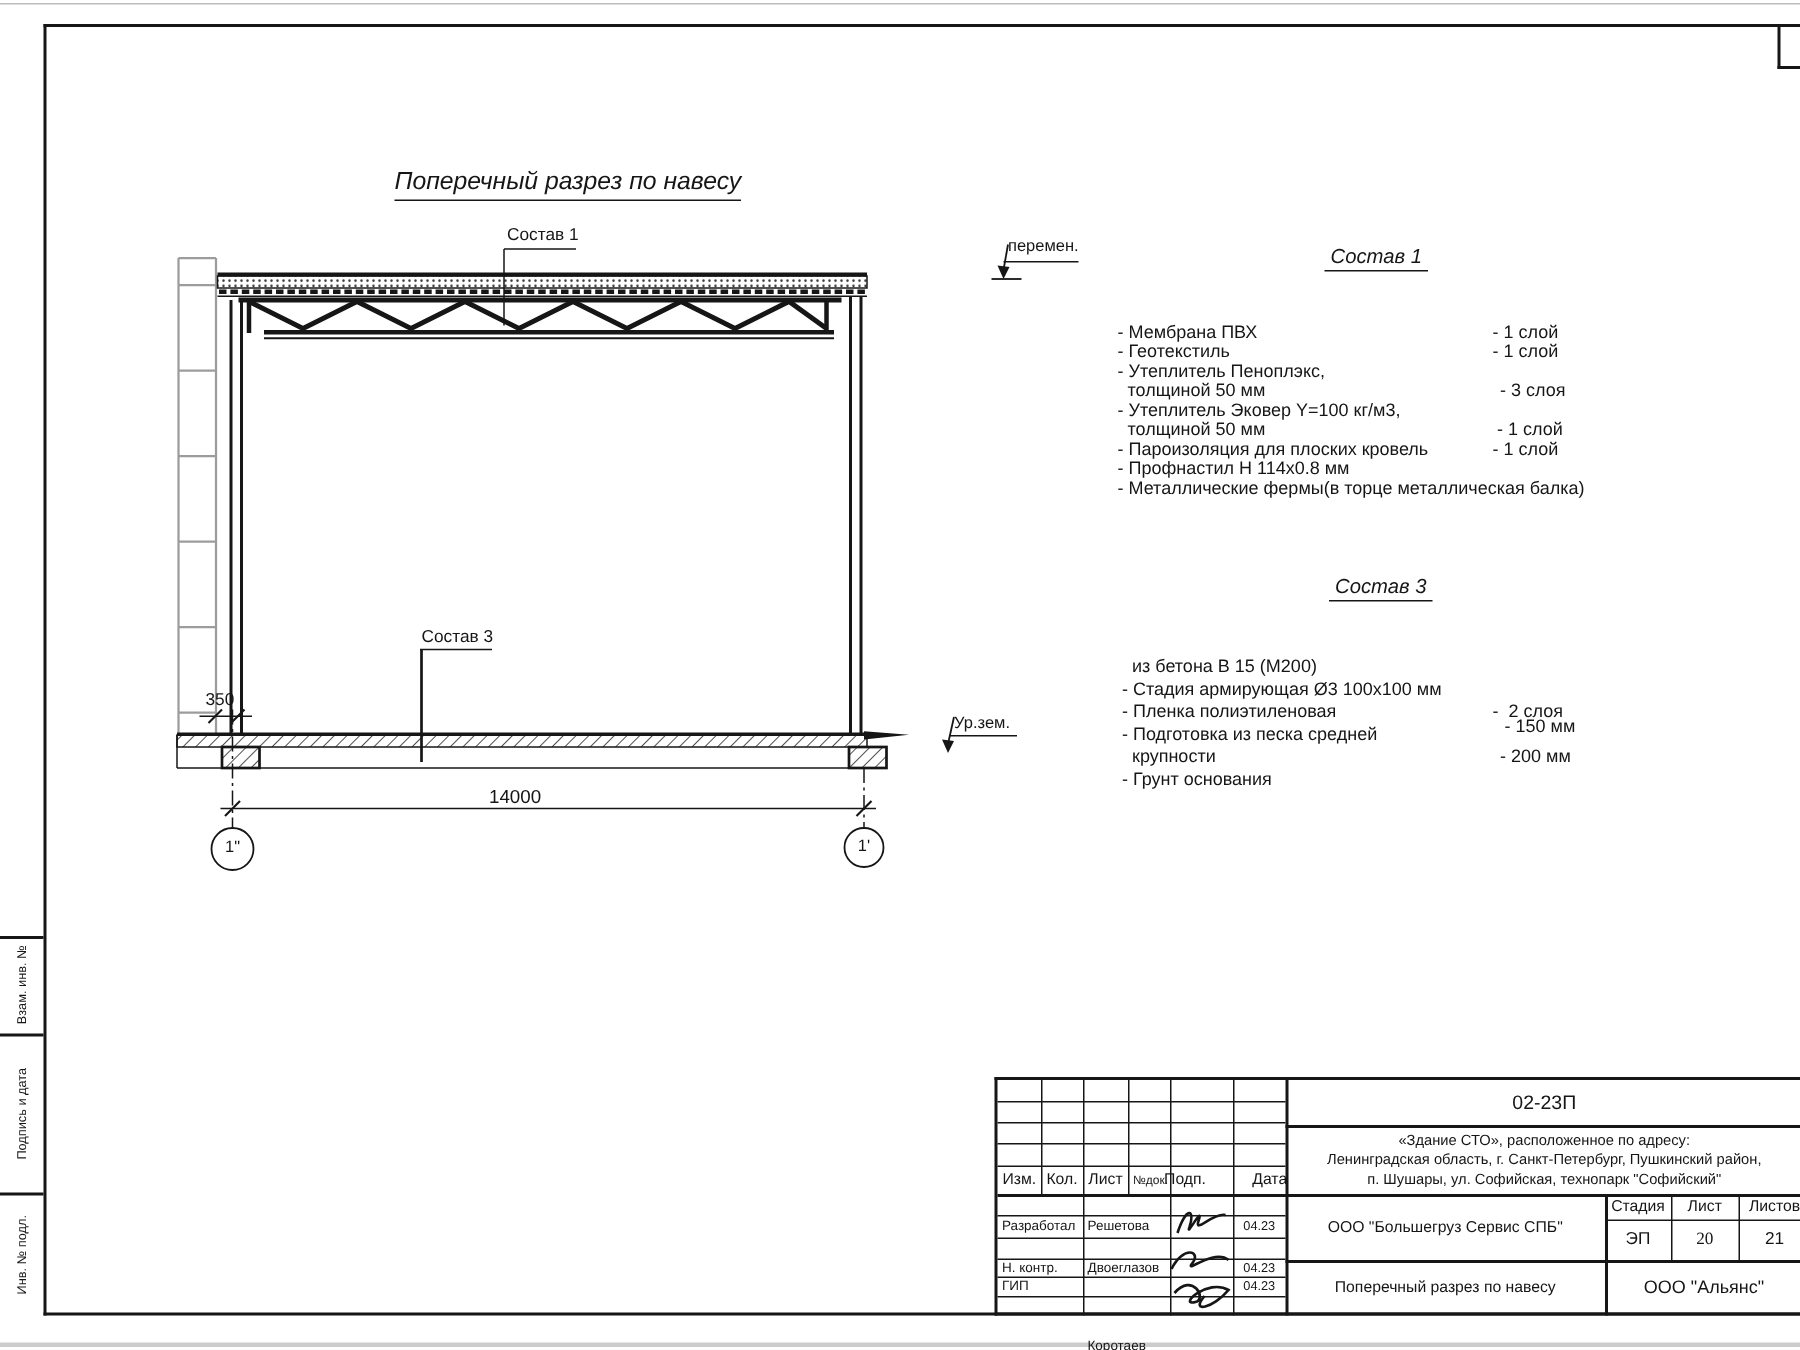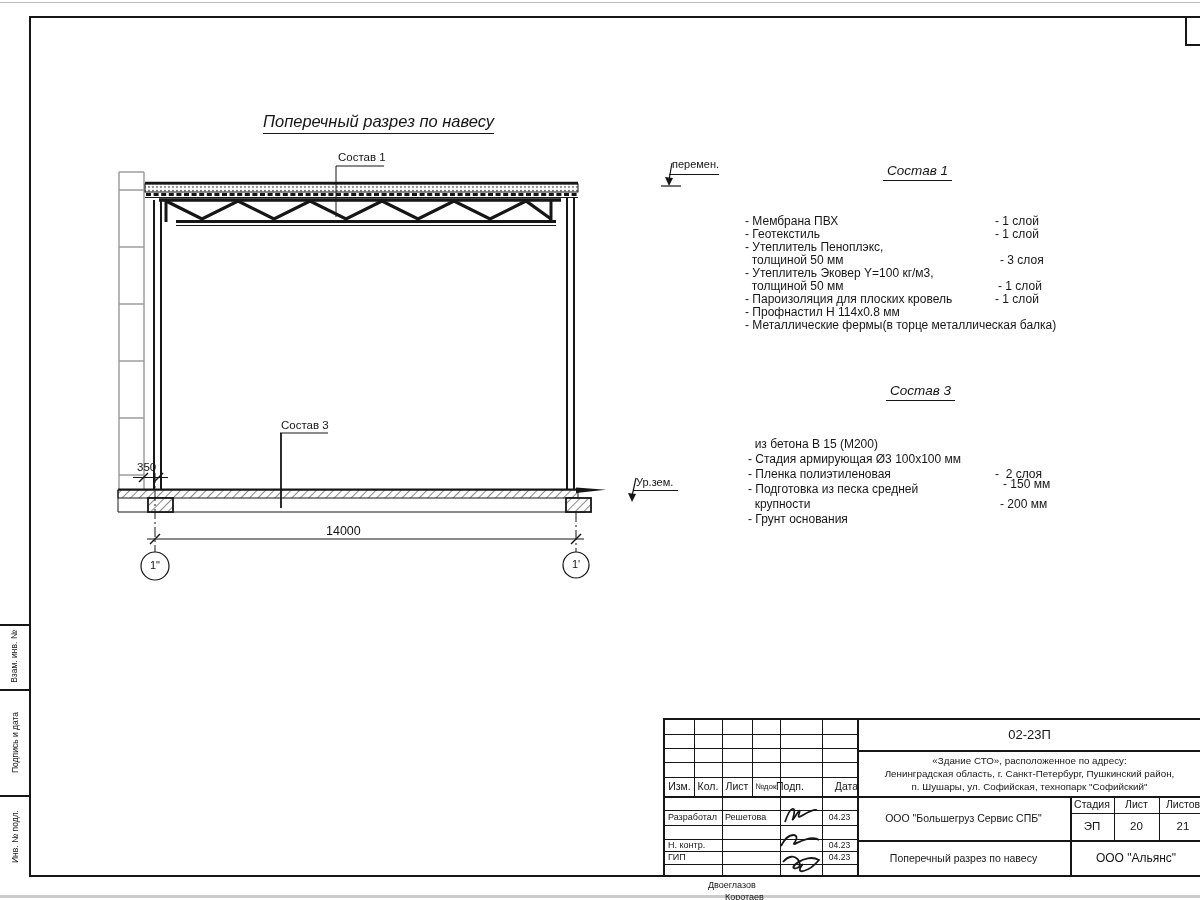--- a/index.html
+++ b/index.html
@@ -209,21 +209,21 @@
     <div class="t ctr" style="left:29px;top:57px;width:28px;line-height:19px;font-size:10.5px;">Кол.</div>
     <div class="t ctr" style="left:57px;top:57px;width:30px;line-height:19px;font-size:10.5px;">Лист</div>
     <div class="t ctr" style="left:88px;top:57px;width:28px;line-height:19px;font-size:8px;">№док.</div>
     <div class="t ctr" style="left:104px;top:57px;width:42px;line-height:19px;font-size:10.5px;">Подп.</div>
     <div class="t ctr" style="left:157px;top:57px;width:49px;line-height:19px;font-size:10.5px;">Дата</div>
 
     <div class="t" style="left:3px;top:90px;line-height:15px;font-size:9px;">Разработал</div>
     <div class="t" style="left:60px;top:90px;line-height:15px;font-size:9px;">Решетова</div>
     <div class="t ctr" style="left:157px;top:90px;width:35px;line-height:15px;font-size:8.5px;">04.23</div>
     <div class="t" style="left:3px;top:119px;line-height:12px;font-size:9px;">Н. контр.</div>
-    <div class="t" style="left:43px;top:119px;line-height:12px;font-size:9px;margin-top:40px;">Двоеглазов</div>
+    <div class="t" style="left:60px;top:119px;line-height:12px;font-size:9px;">Двоеглазов</div>
     <div class="t ctr" style="left:157px;top:119px;width:35px;line-height:12px;font-size:8.5px;">04.23</div>
     <div class="t" style="left:3px;top:131px;line-height:13px;font-size:9px;">ГИП</div>
     <div class="t" style="left:60px;top:131px;line-height:13px;font-size:9px;margin-top:40px;">Коротаев</div>
     <div class="t ctr" style="left:157px;top:131px;width:35px;line-height:13px;font-size:8.5px;">04.23</div>
 
     <svg class="abs" style="left:116px;top:80px;" width="41" height="28">
       <path d="M4,22 C10,4 16,6 12,18 C9,26 22,2 18,14 C15,23 28,8 36,10" stroke="#161616" stroke-width="1.7" fill="none"></path>
     </svg>
     <svg class="abs" style="left:110px;top:108px;" width="52" height="50">
       <path d="M6,18 C14,2 26,6 20,14 C14,22 34,4 44,12" stroke="#161616" stroke-width="1.8" fill="none"></path>
@@ -232,19 +232,19 @@
 
     <div class="t ctr" style="left:192px;top:0;width:345px;line-height:30px;font-size:13px;">02-23П</div>
     <div class="t ctr" style="left:192px;top:34px;width:345px;font-size:9.8px;line-height:13px;">«Здание СТО», расположенное по адресу:</div>
     <div class="t ctr" style="left:192px;top:47px;width:345px;font-size:9.8px;line-height:13px;">Ленинградская область, г. Санкт-Петербург, Пушкинский район,</div>
     <div class="t ctr" style="left:192px;top:60px;width:345px;font-size:9.8px;line-height:13px;">п. Шушары, ул. Софийская, технопарк "Софийский"</div>
     <div class="t ctr" style="left:192px;top:76px;width:213px;line-height:44px;font-size:10.5px;">ООО "Большегруз Сервис СПБ"</div>
     <div class="t ctr" style="left:405px;top:76px;width:44px;line-height:17px;font-size:10.5px;">Стадия</div>
     <div class="t ctr" style="left:449px;top:76px;width:45px;line-height:17px;font-size:10.5px;">Лист</div>
     <div class="t ctr" style="left:494px;top:76px;width:48px;line-height:17px;font-size:10.5px;">Листов</div>
     <div class="t ctr" style="left:405px;top:93px;width:44px;line-height:27px;font-size:11.5px;">ЭП</div>
-    <div class="t ctr" style="left:449px;top:93px;width:45px;line-height:27px;font-size:11.5px;">20</div>
+    <div class="t ctr" style="left:449px;top:93px;width:45px;line-height:27px;font-size:11.5px;font-family:Liberation Serif, serif;">20</div>
     <div class="t ctr" style="left:494px;top:93px;width:48px;line-height:27px;font-size:11.5px;">21</div>
     <div class="t ctr" style="left:192px;top:120px;width:213px;line-height:37px;font-size:10.5px;">Поперечный разрез по навесу</div>
     <div class="t ctr" style="left:405px;top:120px;width:132px;line-height:37px;font-size:12px;">ООО "Альянс"</div>
   </div>
 
 </div>
 
 </body></html>

